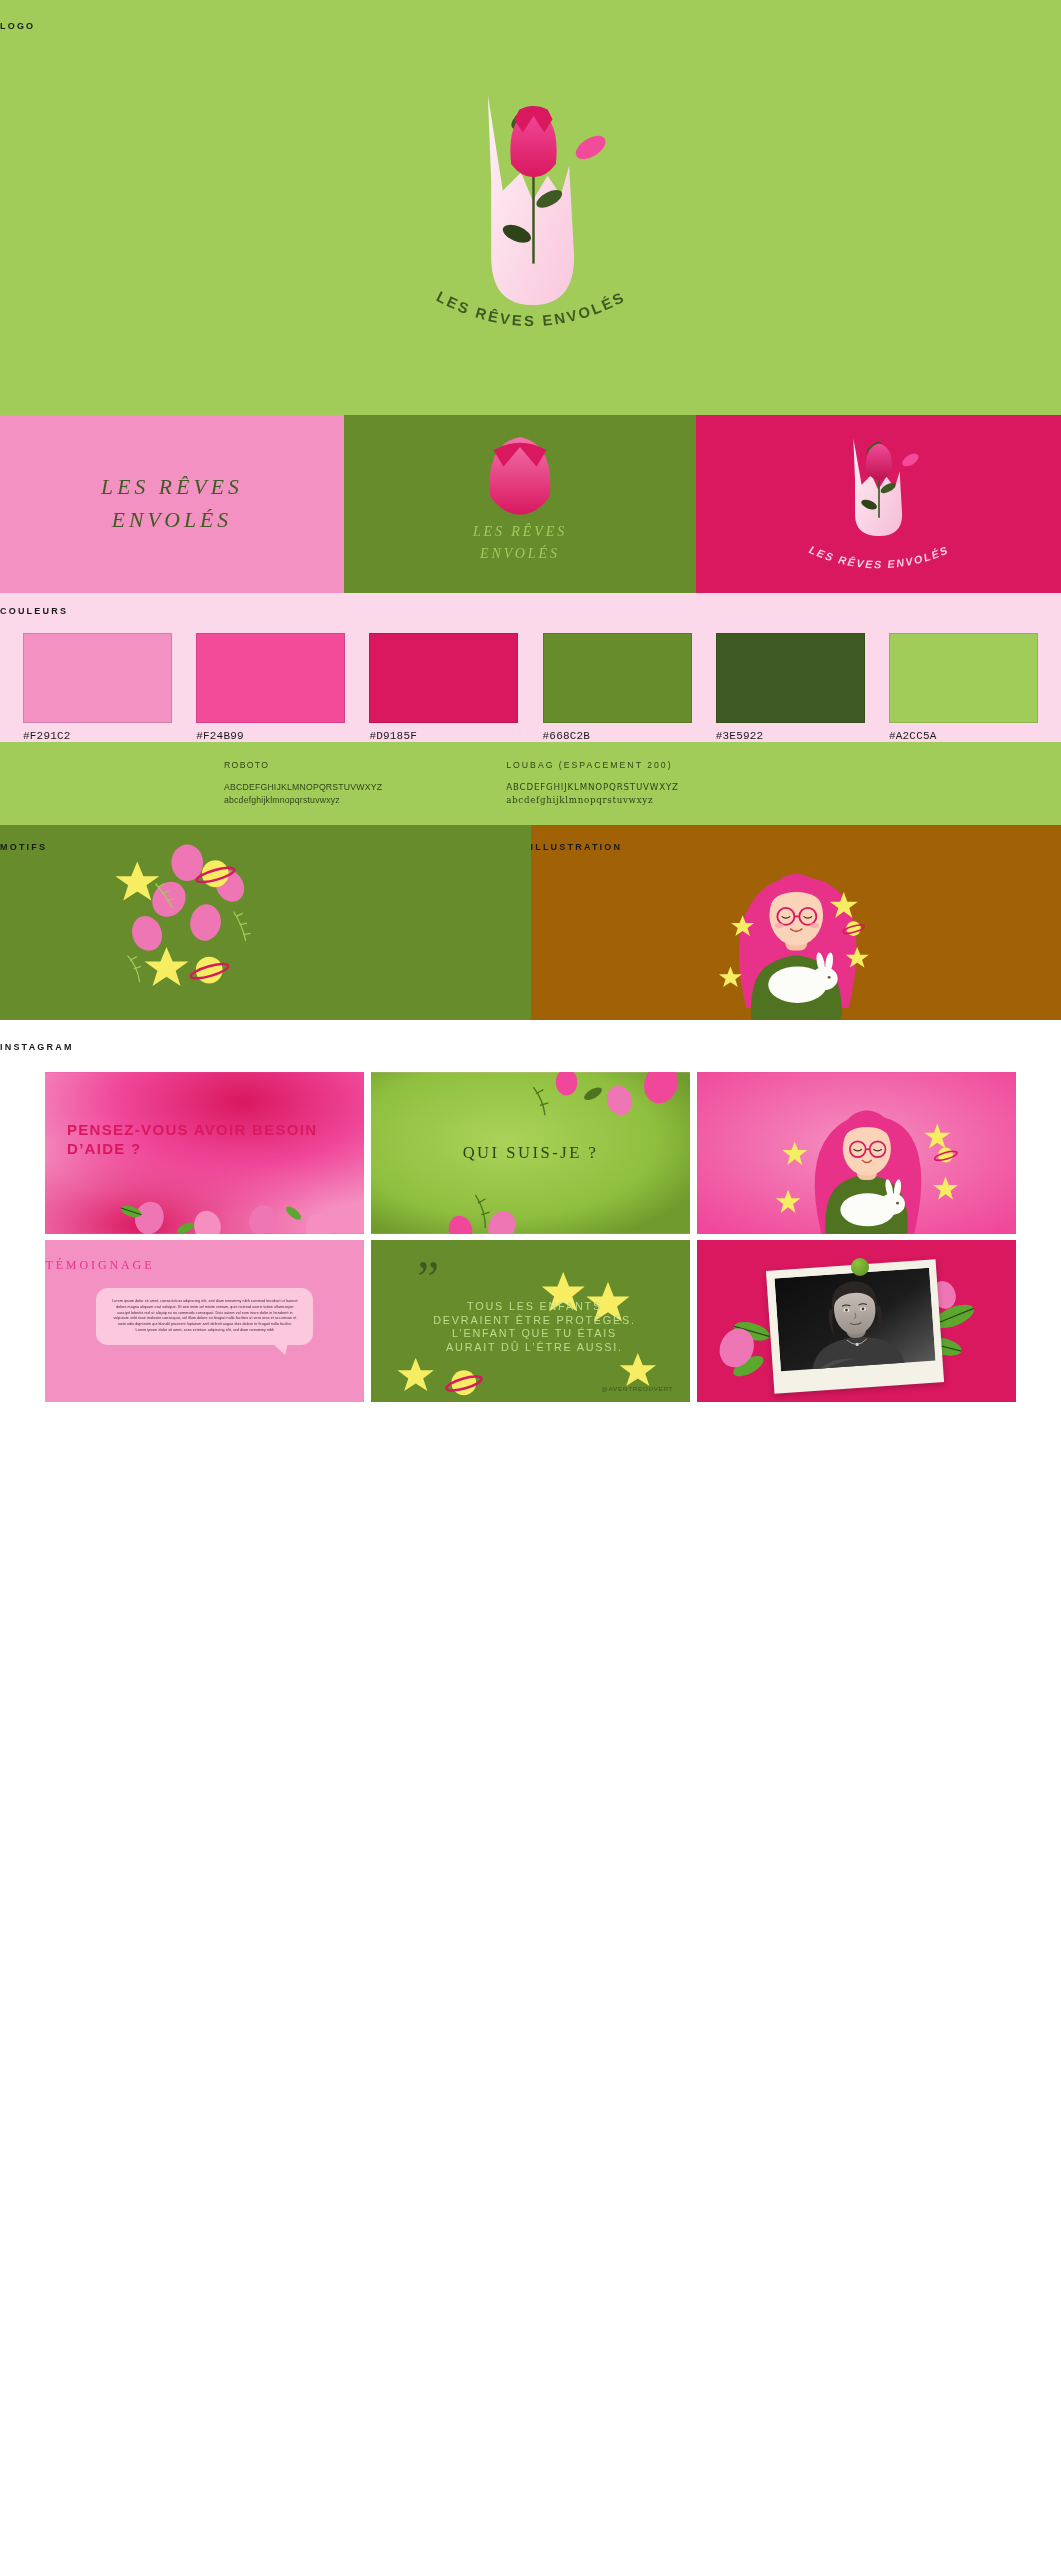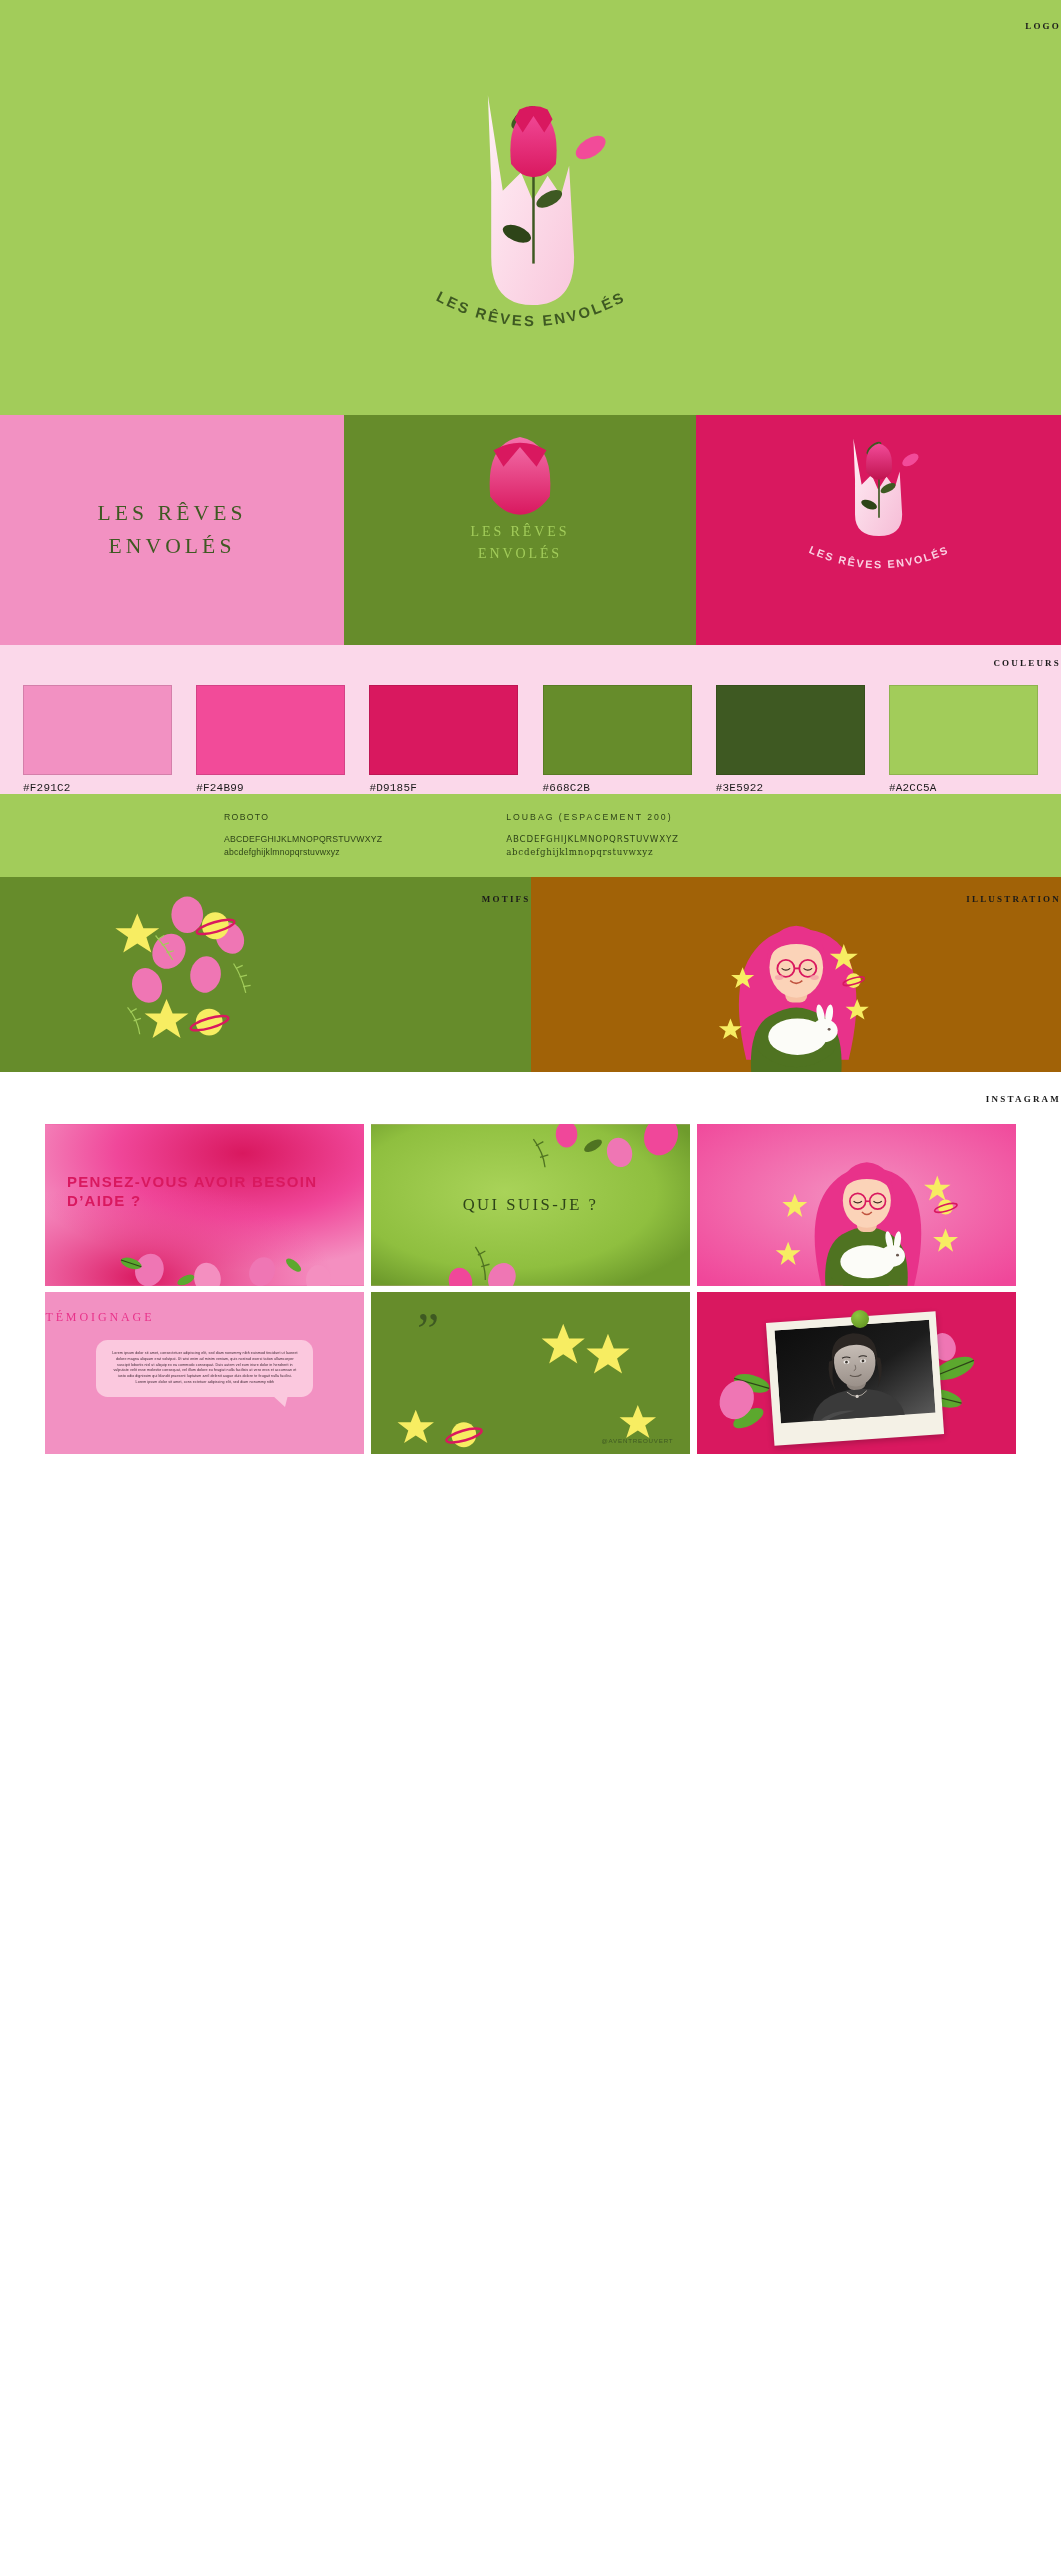--- a/index.html
+++ b/index.html
@@ -6,22 +6,22 @@
   * { box-sizing: border-box; margin: 0; padding: 0; }
   html, body {
     width: 1061px;
     background: #ffffff;
     font-family: "Liberation Sans", sans-serif;
   }
   .page { width: 1061px; position: relative; overflow: hidden; }
 
   
   .sec-label {
-    text-align: right;
-    font-family: Liberation Serif, serif;
+    text-align: left;
+    font-family: Liberation Sans, sans-serif;
     font-size: 9px;
     letter-spacing: 2.2px;
     font-weight: 700;
     color: #1a1a1a;
   }
 
   
   .logo-block {
     background: #A2CC5A;
     height: 415px;
@@ -43,21 +43,21 @@
   }
   .arc-text text {
     font-family: "Liberation Sans", sans-serif;
     font-size: 18px;
     letter-spacing: 3px;
     fill: #3E5922;
     font-weight: 600;
   }
 
   
-  .variations { display: flex; height: 230px; }
+  .variations { display: flex; height: 178px; font-style: italic; }
   .var-panel { position: relative; overflow: hidden; }
   .var-a { width: 344px; background: #F291C2; }
   .var-b { width: 352px; background: #668C2B; }
   .var-c { width: 365px; background: #D9185F; }
 
   .var-a .wordmark {
     position: absolute;
     left: 0; right: 0; top: 50%;
     transform: translateY(-50%);
     text-align: center;
@@ -626,20 +626,21 @@
           <polygon points="232,38 239,56 258,56 243,68 249,86 232,75 215,86 221,68 206,56 225,56" fill="#F7ED62"></polygon>
           <polygon points="286,50 293,68 312,68 297,80 303,98 286,87 269,98 275,80 260,68 279,68" fill="#F7ED62"></polygon>
           <polygon points="322,136 328,151 344,151 331,161 336,176 322,167 308,176 313,161 300,151 316,151" fill="#F7ED62"></polygon>
           <polygon points="54,142 60,157 76,157 63,167 68,182 54,173 40,182 45,167 32,157 48,157" fill="#F7ED62"></polygon>
           <g transform="translate(112,172)">
             <circle cx="0" cy="0" r="15" fill="#F7ED62"></circle>
             <ellipse cx="0" cy="1" rx="22" ry="6" fill="none" stroke="#D9185F" stroke-width="3" transform="rotate(-16)"></ellipse>
           </g>
         </svg>
         <div class="quote-mark">”</div>
+        <div class="quote-text">TOUS LES ENFANTS DEVRAIENT ÊTRE PROTÉGÉS. L’ENFANT QUE TU ÉTAIS AURAIT DÛ L’ÊTRE AUSSI.</div>
         <div class="handle">@AVENTREOUVERT</div>
       </div>
 
       <div class="ig-post ig-6">
         <svg class="ig-canvas" viewBox="0 0 385 195">
           <g transform="translate(310,92) rotate(-22)">
             <ellipse rx="26" ry="11" fill="#5CA82E"></ellipse>
             <path d="M-26 0 L26 0" stroke="#2E4418" stroke-width="1.4"></path>
           </g>
           <g transform="translate(296,128) rotate(14)">

